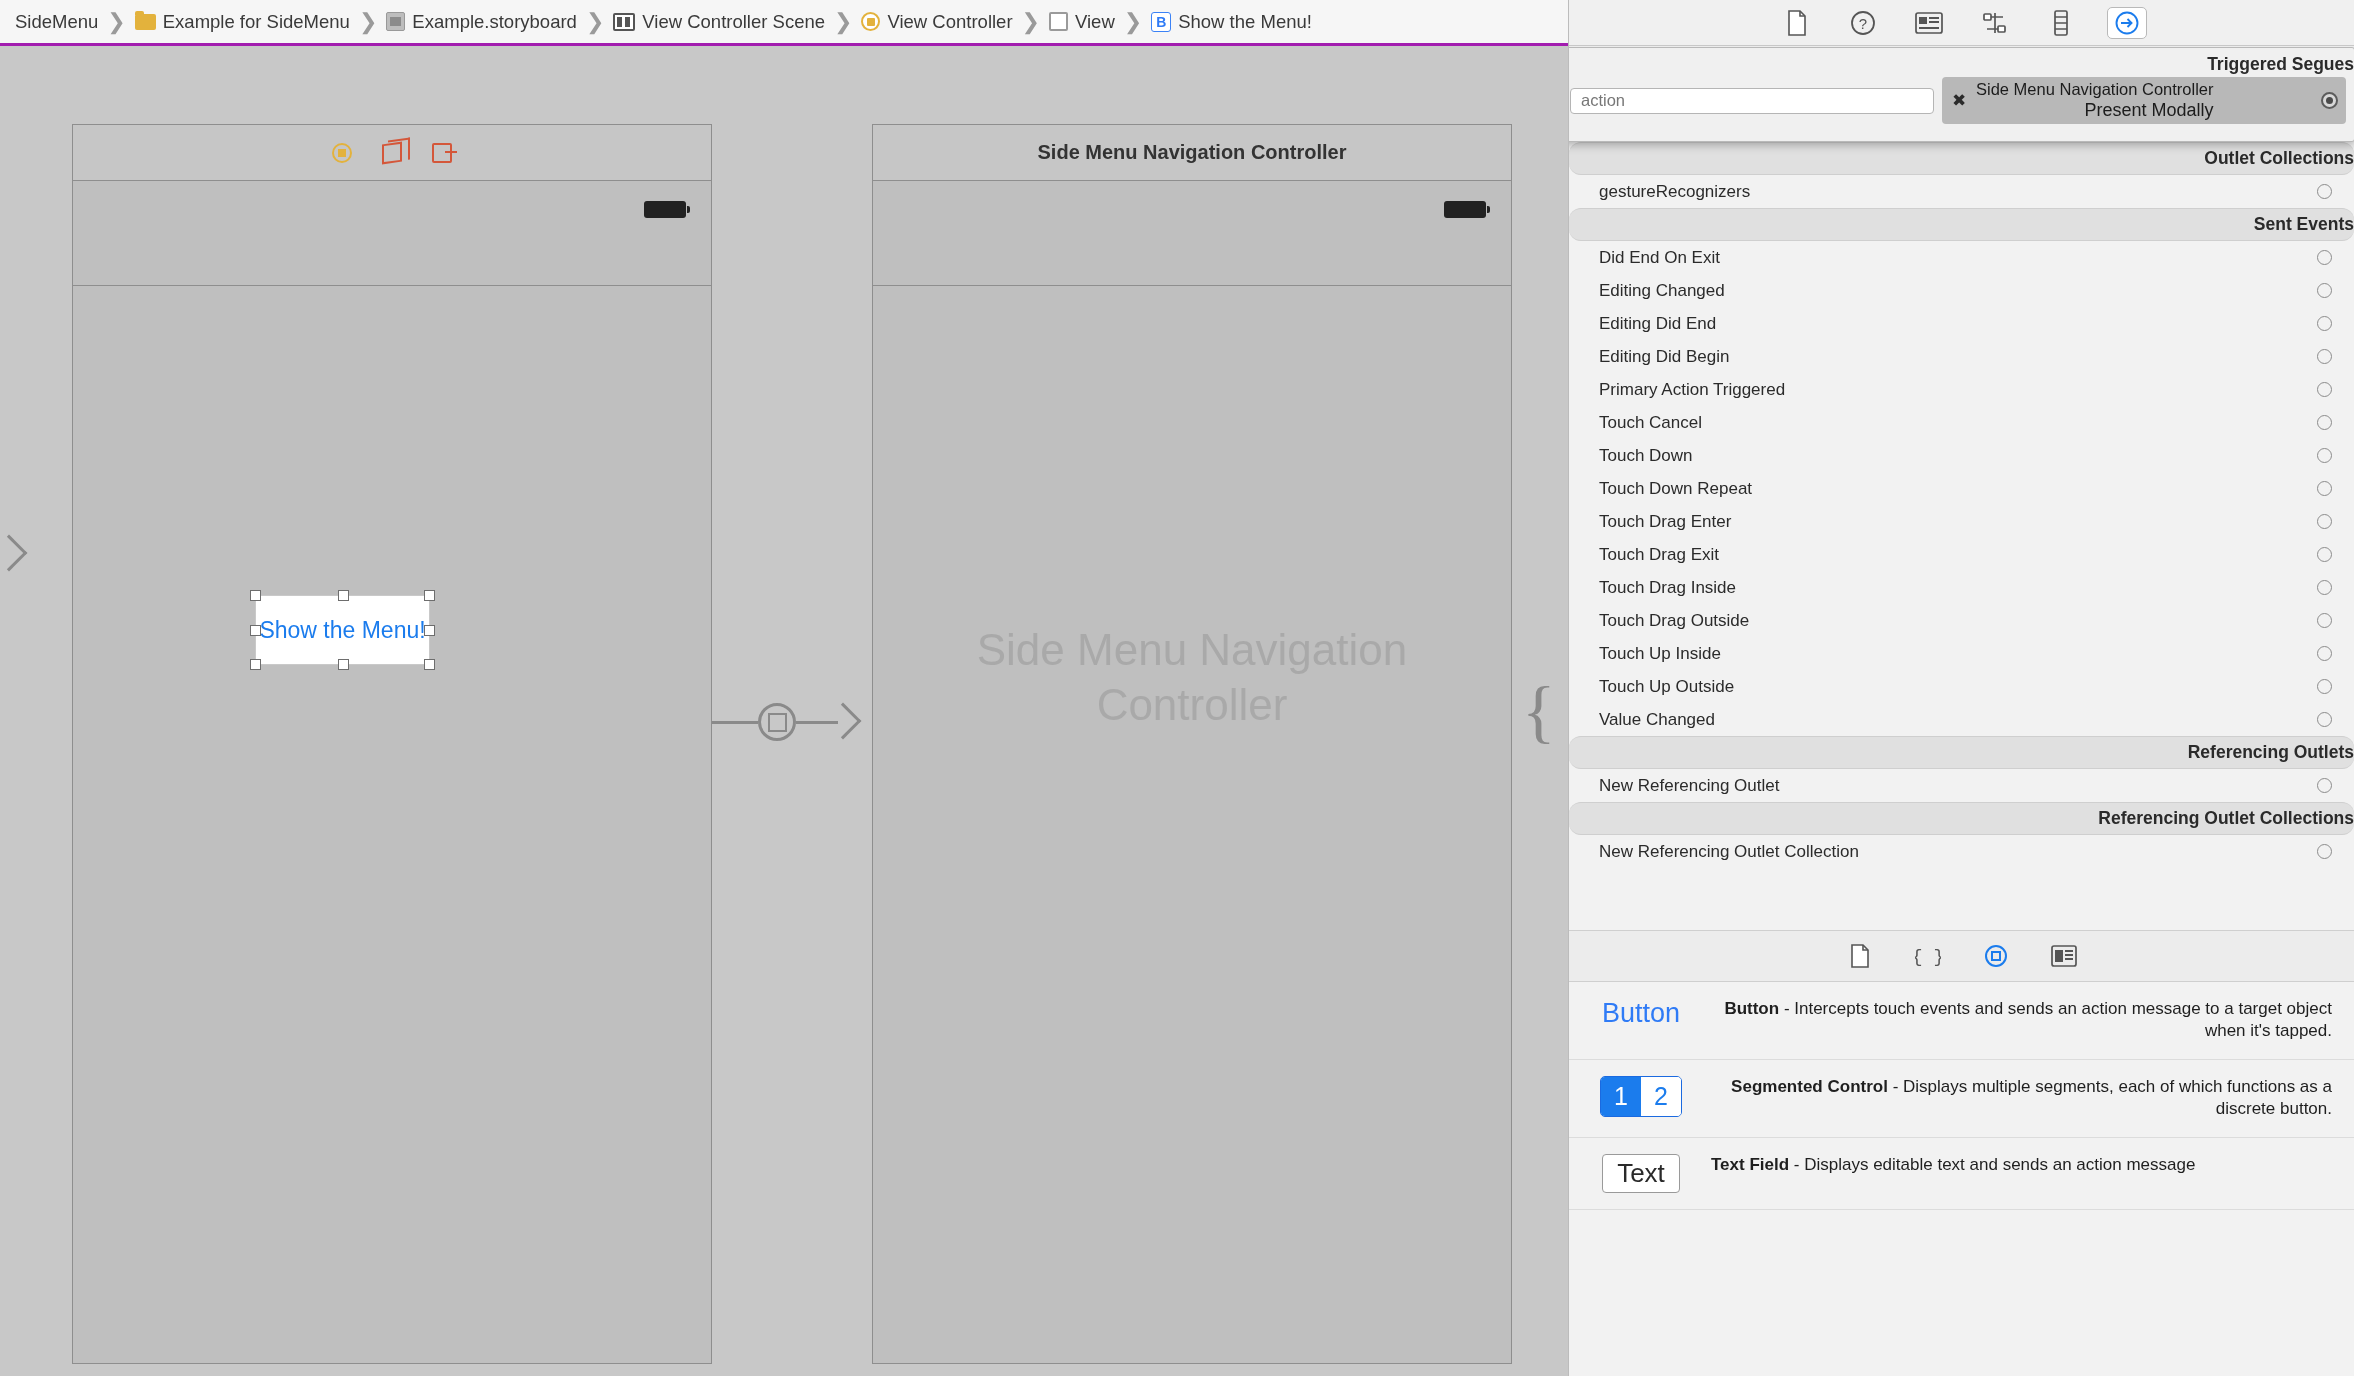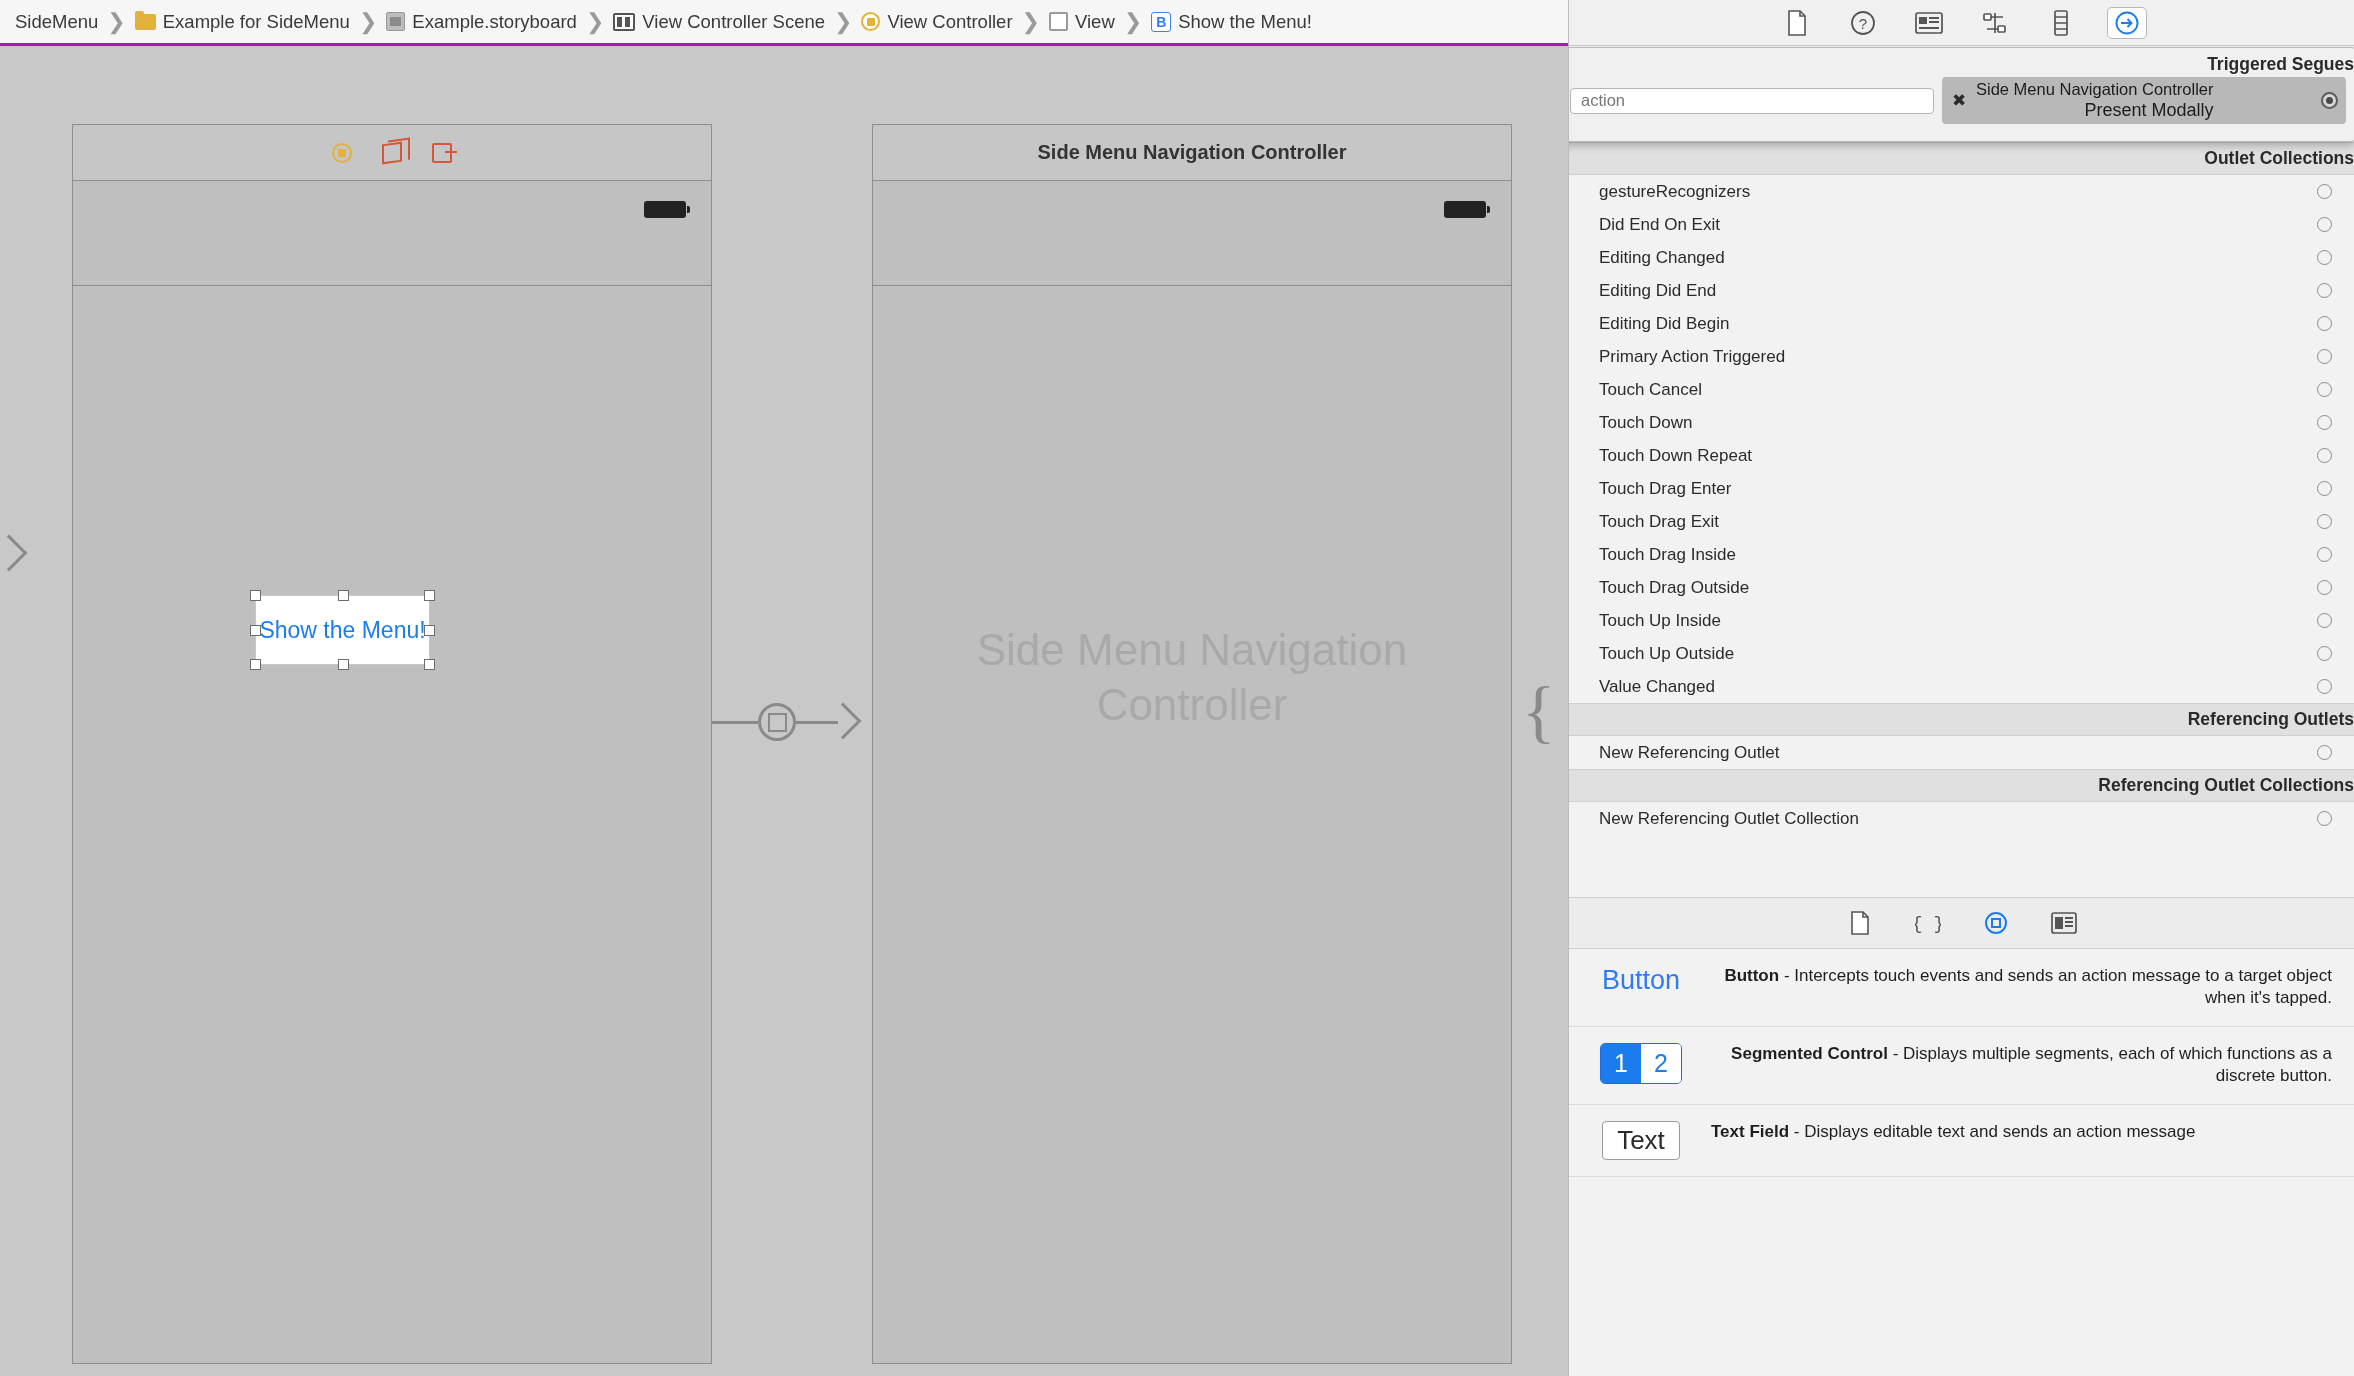--- a/index.html
+++ b/index.html
@@ -207,21 +207,21 @@
     width: 804px; height: 95px;
     background: #f0f0f0; border: 1px solid #b9b9b9;
     box-shadow: 0 3px 10px rgba(0,0,0,0.28);
     border-radius: 3px;
     z-index: 10;
   }
 
   .section-head {
     background: #e0e0e0; color: #2a2a2a; font-weight: bold;
     font-size: 17.5px; padding: 5px 0 5px 12px;
-    border-top: 1px solid #cfcfcf; border-bottom: 1px solid #cfcfcf;
+    border-top: 1px solid #cfcfcf; border-bottom: 1px solid #cfcfcf; border-radius: 12px;
   }
   .conn-row {
     display: flex; align-items: center; justify-content: space-between;
     padding: 0 22px 0 30px; height: 33px;
     font-size: 17px; color: #2b2b2b;
   }
   .conn-row .dot {
     width: 15px; height: 15px; border-radius: 50%;
     border: 1.6px solid #8c8c8c; background: #f2f2f2;
   }
@@ -445,20 +445,21 @@
       </div>
 
       <div style="height:95px;"></div>
 
       <div class="section-head">Outlet Collections</div>
       <div class="conn-row">
         <span>gestureRecognizers</span>
         <span class="dot"></span>
       </div>
 
+      <div class="section-head">Sent Events</div>
       <div class="conn-row">
           <span>Did End On Exit</span>
           <span class="dot"></span>
         </div>
       <div class="conn-row">
           <span>Editing Changed</span>
           <span class="dot"></span>
         </div>
       <div class="conn-row">
           <span>Editing Did End</span>

